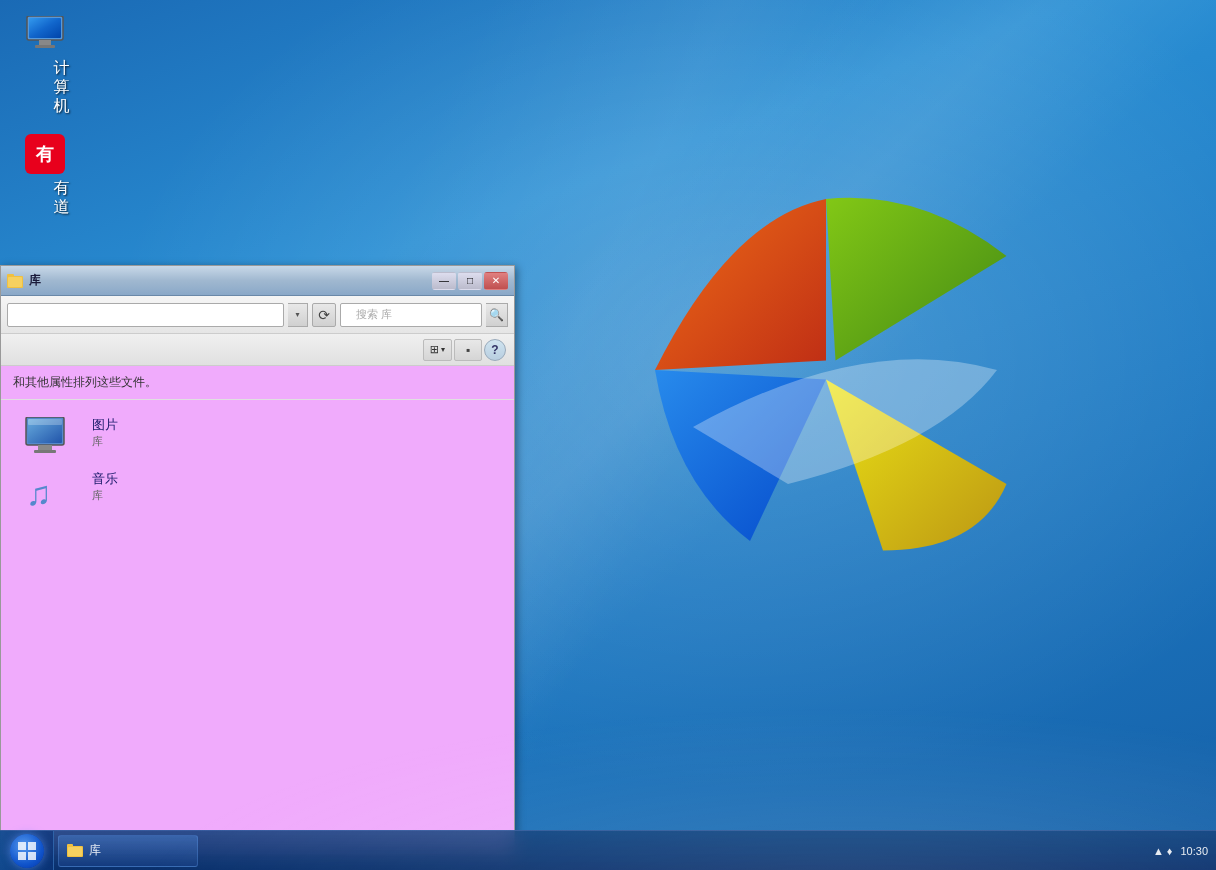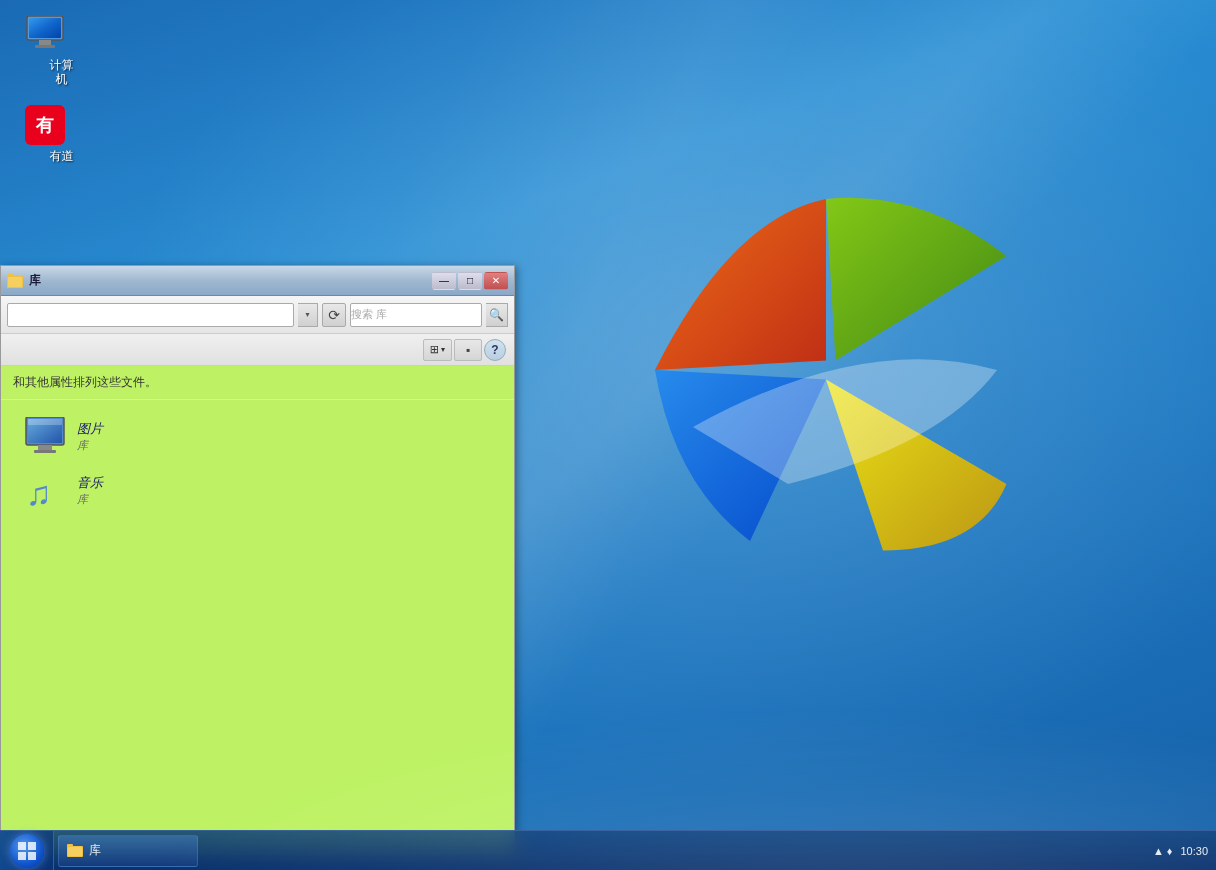--- a/index.html
+++ b/index.html
@@ -78,21 +78,21 @@
       width: 40px;
       height: 40px;
       display: flex;
       align-items: center;
       justify-content: center;
       margin-bottom: 4px;
     }
 
     .icon-label {
       color: white;
-      font-size: 12px;
+      font-size: 16px;
       text-align: center;
       text-shadow: 1px 1px 2px rgba(0,0,0,0.8);
       line-height: 1.2;
       margin-left: 33px;
     }
 
     
     .youdao-icon {
       width: 40px;
       height: 40px;
@@ -211,28 +211,28 @@
       border-radius: 2px;
       display: flex;
       align-items: center;
       justify-content: center;
       cursor: pointer;
       font-size: 14px;
       color: #444;
     }
 
     .search-bar {
-      width: 132px;
+      width: 142px;
       height: 24px;
       background: white;
       border: 1px solid #aaa;
       border-radius: 2px;
       display: flex;
       align-items: center;
-      padding: 0 0;
+      padding: 0 15px;
       font-size: 11px;
       color: #999;
     }
 
     .search-icon-btn {
       width: 22px;
       height: 24px;
       background: linear-gradient(to bottom, #e8e8e8, #d0d0d0);
       border: 1px solid #aaa;
       border-left: none;
@@ -301,21 +301,21 @@
       justify-content: center;
       cursor: pointer;
       font-size: 12px;
       color: #336;
       font-weight: bold;
     }
 
     
     .content-area {
       flex: 1;
-      background: #bef264;
+      background: #f0abfc;
       overflow: auto;
       position: relative;
     }
 
     
     .hint-text {
       font-size: 12px;
       color: #333;
       padding: 8px 12px;
       border-bottom: 1px solid #e0e0e0;
@@ -324,26 +324,24 @@
     
     .library-list {
       padding: 10px 16px;
       display: flex;
       flex-direction: column;
       gap: 2px;
     }
 
     .library-item {
       display: flex;
-      align-items: center;
       padding: 6px 4px;
       cursor: pointer;
       border-radius: 2px;
-      gap: 8px;
-      font-style: italic;
+      gap: 23px;
     }
 
     .lib-icon {
       width: 48px;
       height: 40px;
       display: flex;
       align-items: center;
       justify-content: center;
       flex-shrink: 0;
     }

